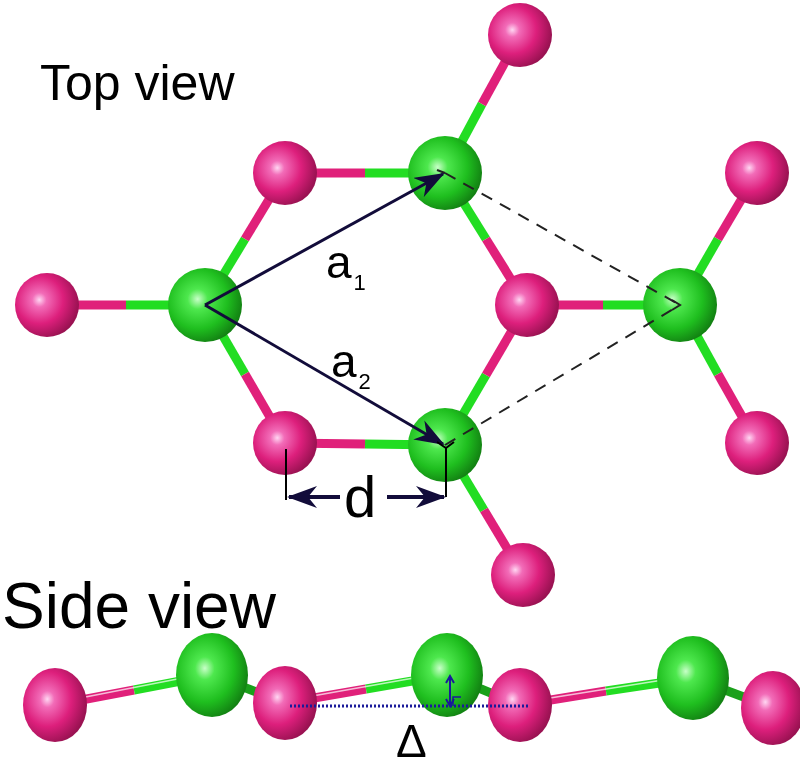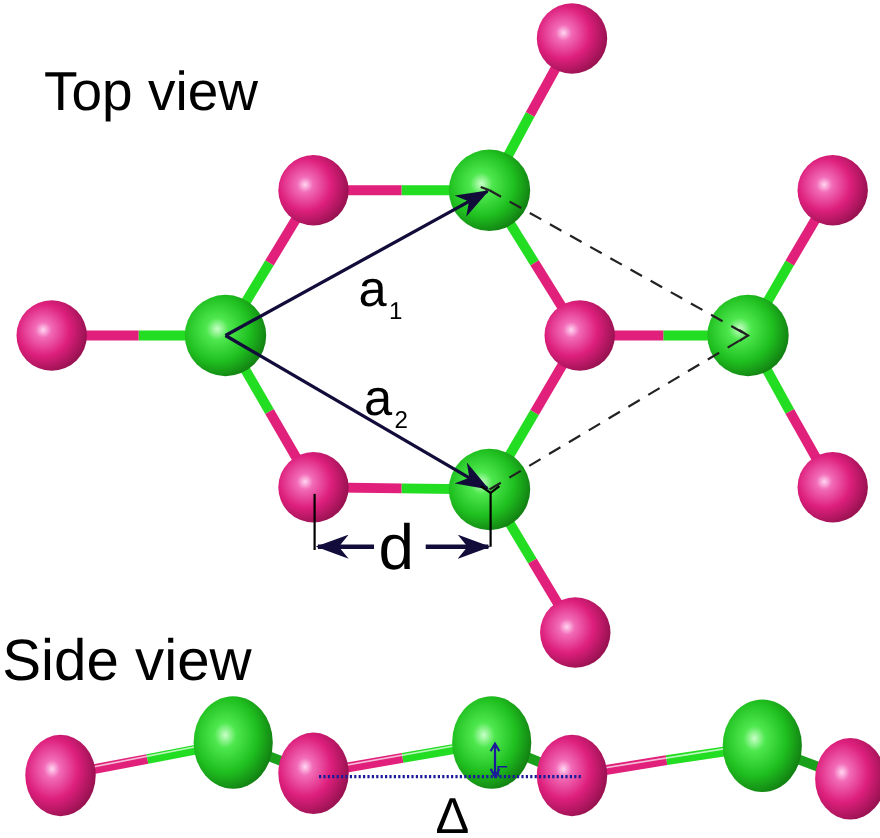--- a/index.html
+++ b/index.html
@@ -1,19 +1,19 @@
 <!DOCTYPE html>
 <html><head>
 <meta charset="utf-8">
 <style>
   html, body { margin: 0; padding: 0; background: #ffffff; }
   body { width: 800px; height: 762px; position: relative; overflow: hidden; font-family: "Liberation Sans", "DejaVu Sans", sans-serif; }
   .label { position: absolute; color: #000; font-family: "Liberation Sans", sans-serif; line-height: 1; white-space: nowrap; }
   #top-title { left: 16px; top: 58px; font-size: 50px; margin-left: 24px; }
-  #side-title { left: 2px; top: 574px; font-size: 53px; }
+  #side-title { left: 2px; top: 574px; font-size: 64px; }
   svg { position: absolute; left: 0; top: 0; }
   .svgtxt { font-family: "Liberation Sans", sans-serif; fill: #000; }
 </style>
 </head>
 <body>
 
 <div class="label" id="top-title">Top view</div>
 <div class="label" id="side-title">Side view</div>
 
 <svg width="800" height="762" viewBox="0 0 800 762">

